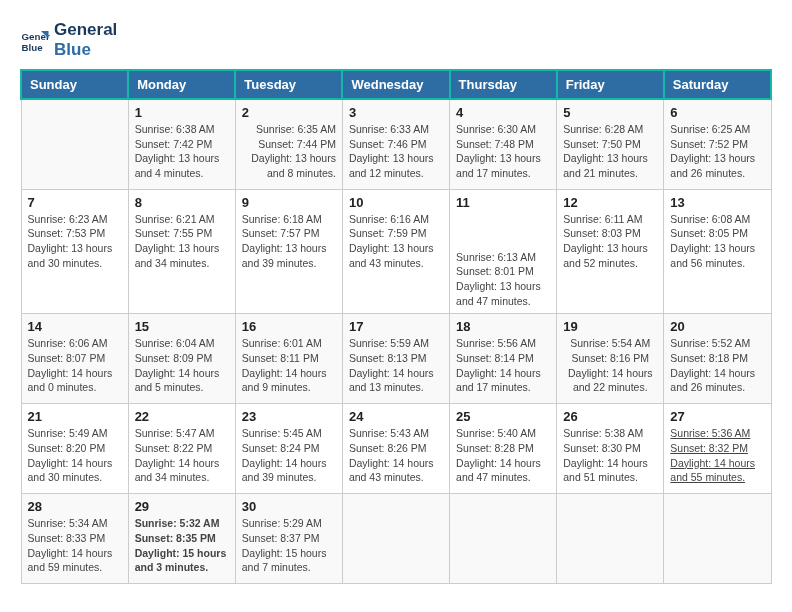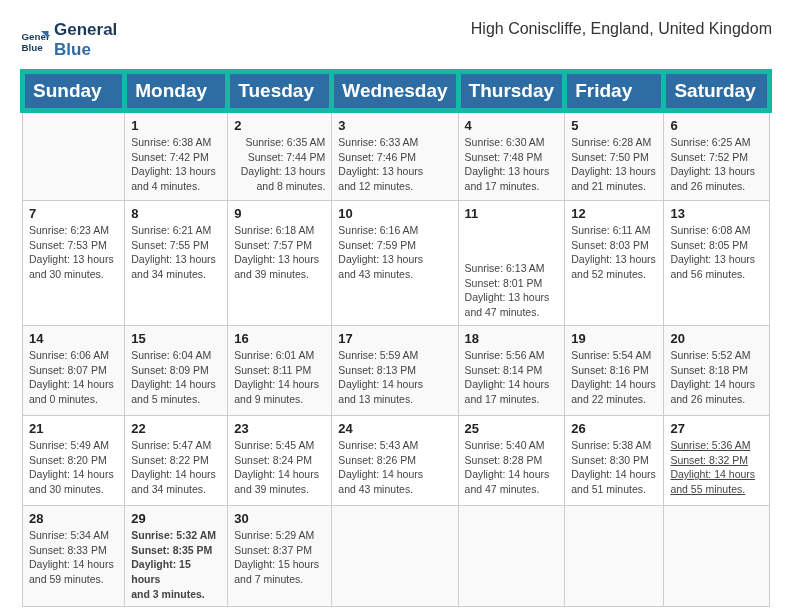--- a/index.html
+++ b/index.html
@@ -41,23 +41,23 @@
     table {
       width: 100%;
       border-collapse: collapse;
       font-size: 11px;
     }
     thead th {
       background-color: #2e6da4;
       color: #fff;
       text-align: left;
       padding: 6px 8px;
-      font-size: 19px;
+      font-size: 13px;
       font-weight: bold;
-      border: 5px solid #14b8a6;
+      border: 2px solid #14b8a6;
     }
     tbody td {
       border: 1px solid #ccc;
       vertical-align: top;
       padding: 5px 6px;
       width: 14.28%;
       min-height: 80px;
       height: 90px;
     }
     tbody tr:nth-child(odd) {
@@ -91,21 +91,20 @@
       <text x="2" y="20" font-size="13" font-weight="bold" fill="#1a3a5c">General</text>
       <text x="2" y="34" font-size="13" font-weight="bold" fill="#1a3a5c">Blue</text>
       <polygon points="28,8 38,8 38,18" fill="#2e6da4"></polygon>
     </svg>
     <div style="line-height:1.15;">
       <div style="font-size:17px;font-weight:bold;color:#1a3a5c;">General</div>
       <div style="font-size:17px;font-weight:bold;color:#2e6da4;">Blue</div>
     </div>
   </div>
   <div class="title-block">
-    <div class="location-title">High Coniscliffe, England, United Kingdom</div>
   </div>
 </div>
 
 <table>
   <thead>
     <tr>
     <th>Sunday</th>
         <th>Monday</th>
         <th>Tuesday</th>
         <th>Wednesday</th>
@@ -242,21 +241,21 @@
         </td>
         <td>
           <span class="day-number">18</span>
           <div class="day-info" style="white-space: pre-line;">Sunrise: 5:56 AM
 Sunset: 8:14 PM
 Daylight: 14 hours
 and 17 minutes.</div>
         </td>
         <td>
           <span class="day-number">19</span>
-          <div class="day-info" style="white-space: pre-line;">Sunrise: 5:54 AM
+          <div class="day-info" style="white-space: pre-line; text-align: center;">Sunrise: 5:54 AM
 Sunset: 8:16 PM
 Daylight: 14 hours
 and 22 minutes.</div>
         </td>
         <td>
           <span class="day-number">20</span>
           <div class="day-info" style="white-space: pre-line;">Sunrise: 5:52 AM
 Sunset: 8:18 PM
 Daylight: 14 hours
 and 26 minutes.</div>

